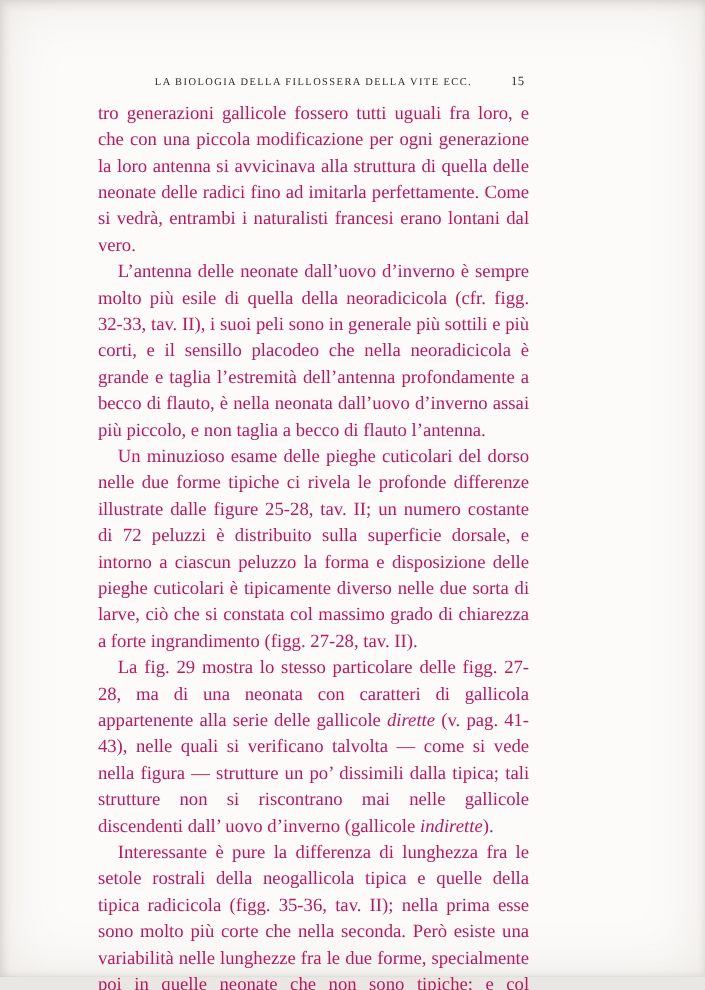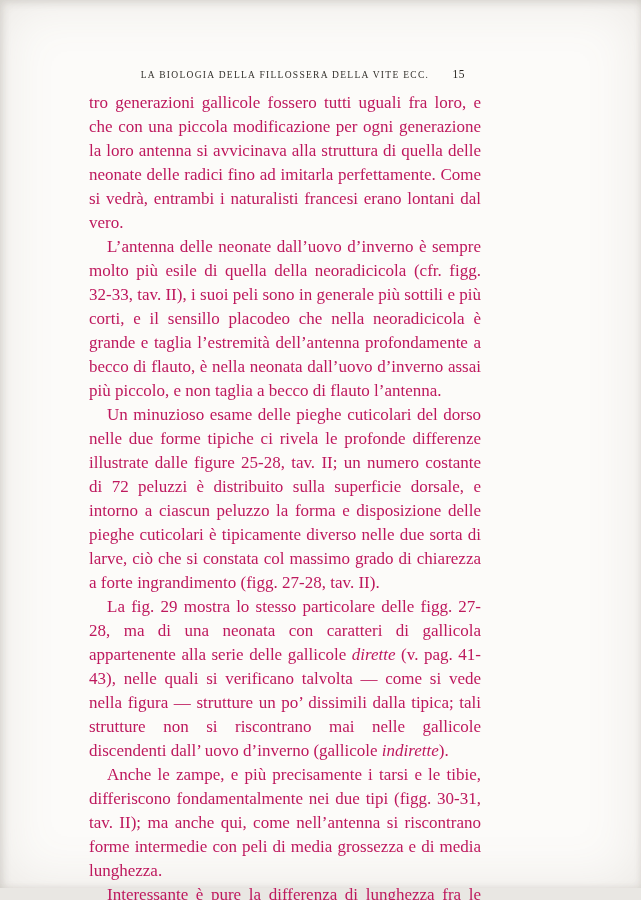--- a/index.html
+++ b/index.html
@@ -25,21 +25,21 @@
       position: relative;
       text-align: center;
       font-size: 9.5px;
       letter-spacing: 1.3px;
       color: #33302b;
       margin-bottom: 11px;
       white-space: nowrap;
     }
     .page-number {
       position: absolute;
-      right: 16px;
+      right: 4px;
       top: -2px;
       font-size: 11.5px;
       letter-spacing: 0.5px;
       color: #2a2723;
     }
     .text-block {
       width: 392px;
       text-align: justify;
       font-size: 17px;
       line-height: 24px;
@@ -55,16 +55,15 @@
 <div class="scan-page">
   <div class="running-header">
     <span>LA BIOLOGIA DELLA FILLOSSERA DELLA VITE ECC.</span>
     <span class="page-number">15</span>
   </div>
   <div class="text-block">
       <p class="para"><span>tro generazioni gallicole fossero tutti uguali fra loro, e che con una piccola modificazione per ogni generazione la loro antenna si avvicinava alla struttura di quella delle neonate delle radici fino ad imitarla perfettamente. Come si vedrà, entrambi i naturalisti francesi erano lontani dal vero.</span></p>
       <p class="para indent"><span>L’antenna delle neonate dall’uovo d’inverno è sempre molto più esile di quella della neoradicicola (cfr. figg. 32-33, tav. II), i suoi peli sono in generale più sottili e più corti, e il sensillo placodeo che nella neoradicicola è grande e taglia l’estremità dell’antenna profondamente a becco di flauto, è nella neonata dall’uovo d’inverno assai più piccolo, e non taglia a becco di flauto l’antenna.</span></p>
       <p class="para indent"><span>Un minuzioso esame delle pieghe cuticolari del dorso nelle due forme tipiche ci rivela le profonde differenze illustrate dalle figure 25-28, tav. II; un numero costante di 72 peluzzi è distribuito sulla superficie dorsale, e intorno a ciascun peluzzo la forma e disposizione delle pieghe cuticolari è tipicamente diverso nelle due sorta di larve, ciò che si constata col massimo grado di chiarezza a forte ingrandimento (figg. 27-28, tav. II).</span></p>
       <p class="para indent"><span>La fig. 29 mostra lo stesso particolare delle figg. 27-28, ma di una neonata con caratteri di gallicola appartenente alla serie delle gallicole </span><em>dirette</em><span> (v. pag. 41-43), nelle quali si verificano talvolta — come si vede nella figura — strutture un po’ dissimili dalla tipica; tali strutture non si riscontrano mai nelle gallicole discendenti dall’ uovo d’inverno (gallicole </span><em>indirette</em><span>).</span></p>
-      <p class="para indent"><span>Anche le zampe, e più precisamente i tarsi e le tibie, differiscono fondamentalmente nei due tipi (figg. 30-31, tav. II); ma anche qui, come nell’antenna si riscontrano forme intermedie con peli di media grossezza e di media lunghezza.</span></p>
       <p class="para indent"><span>Interessante è pure la differenza di lunghezza fra le setole rostrali della neogallicola tipica e quelle della tipica radicicola (figg. 35-36, tav. II); nella prima esse sono molto più corte che nella seconda. Però esiste una variabilità nelle lunghezze fra le due forme, specialmente poi in quelle neonate che non sono tipiche; e col succedersi delle generazioni si verifica che tale lunghezza aumenta nella gallicola avente carattere di radicicola, e così pure nelle neoradicicole, mentre si mantiene in media notevolmente</span></p>
     </div>
 </div>
 
 </body></html>

